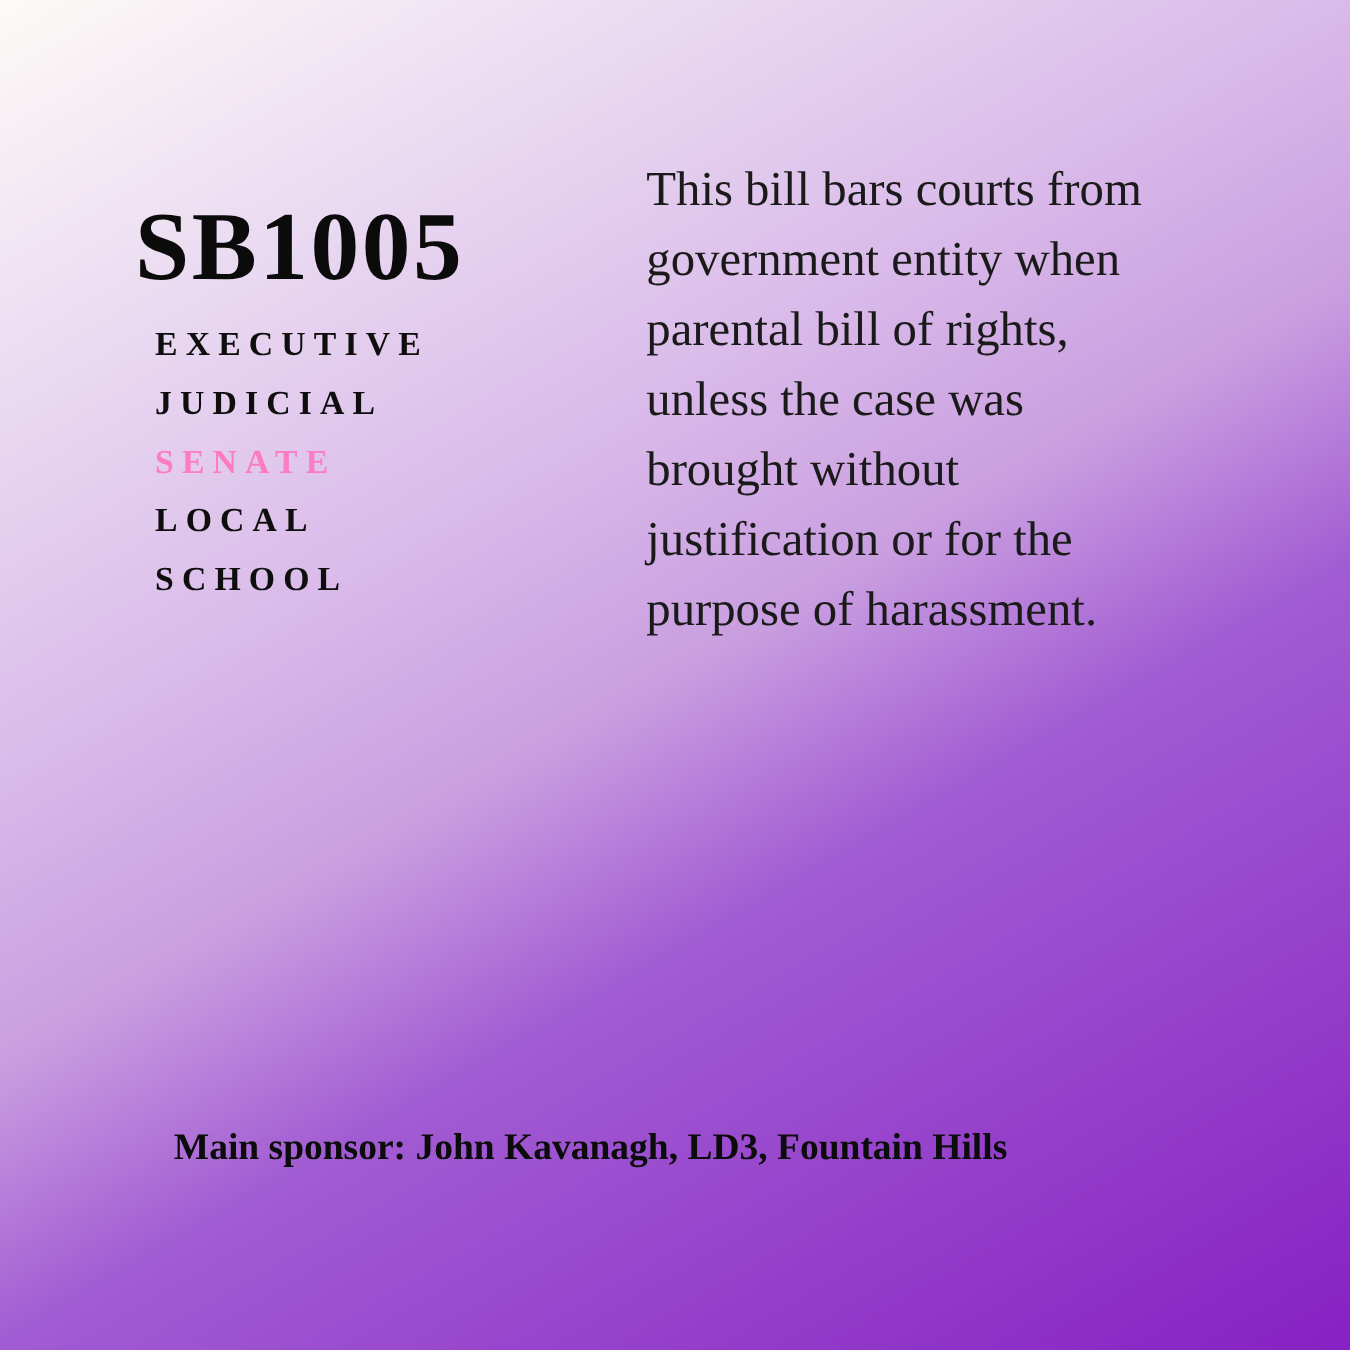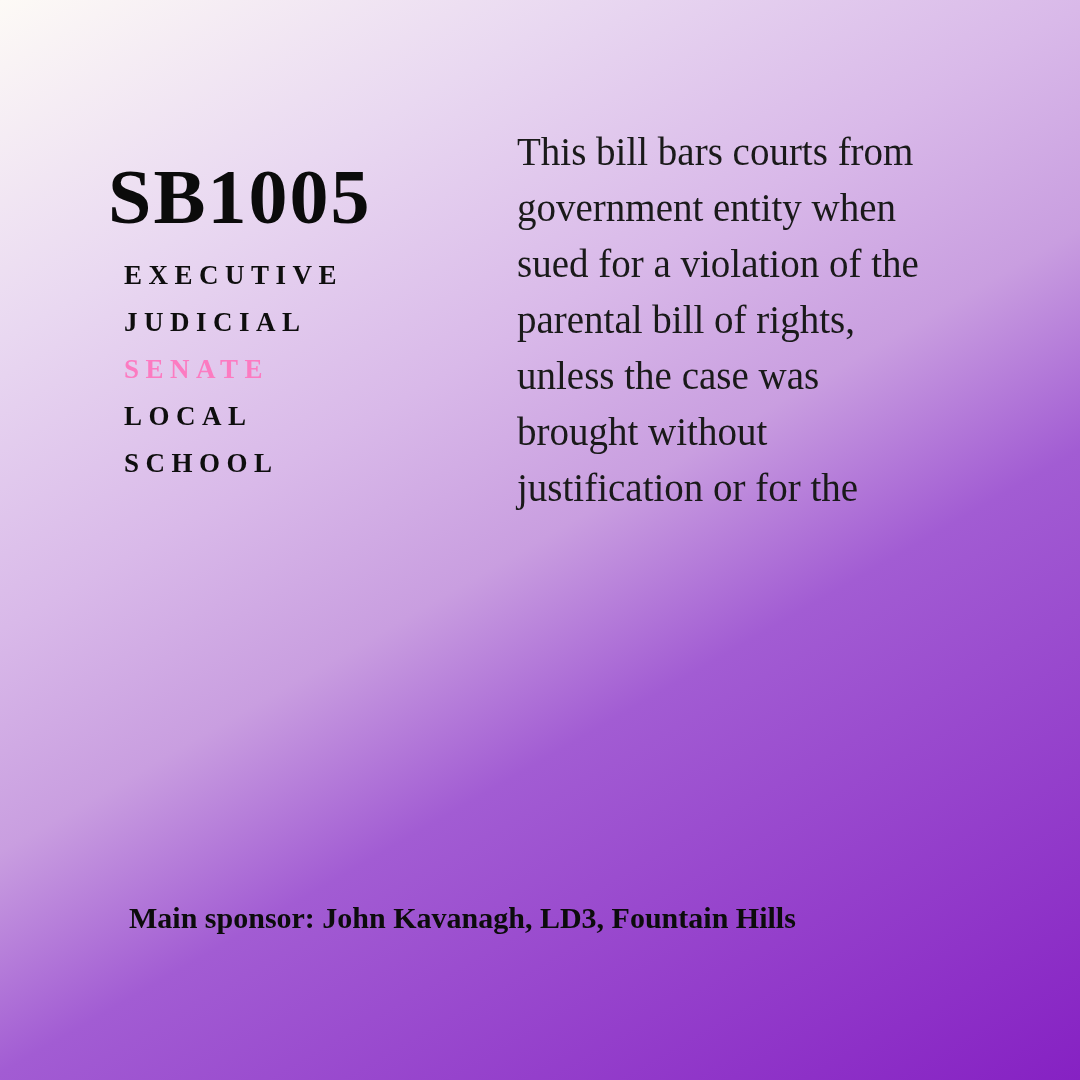--- a/index.html
+++ b/index.html
@@ -53,21 +53,21 @@
   }
   .description-line {
     font-size: 39px;
     font-weight: 400;
     color: #1a1a1a;
     line-height: 56px;
     white-space: nowrap;
   }
   .sponsor {
     position: absolute;
-    left: 129px;
+    left: 139px;
     top: 901px;
     font-size: 30px;
     font-weight: 700;
     letter-spacing: 0px;
     color: #0c0c0c;
     white-space: nowrap;
   }
 </style>
 </head>
 <body>
@@ -80,22 +80,22 @@
     <div class="level-item">EXECUTIVE</div>
     <div class="level-item">JUDICIAL</div>
     <div class="level-item" style="color: rgb(252, 123, 193);">SENATE</div>
     <div class="level-item">LOCAL</div>
     <div class="level-item">SCHOOL</div>
   </div>
 
   <div class="description">
     <div class="description-line">This bill bars courts from</div>
     <div class="description-line">government entity when</div>
-    <div class="description-line">sued for a violation of the</div>
     <div class="description-line">parental bill of rights,</div>
     <div class="description-line">unless the case was</div>
     <div class="description-line">brought without</div>
     <div class="description-line">justification or for the</div>
+    <div class="description-line">purpose of harassment.</div>
   </div>
 
   <div class="sponsor">Main sponsor: John Kavanagh, LD3, Fountain Hills</div>
 
 </div>
 
 </body></html>

